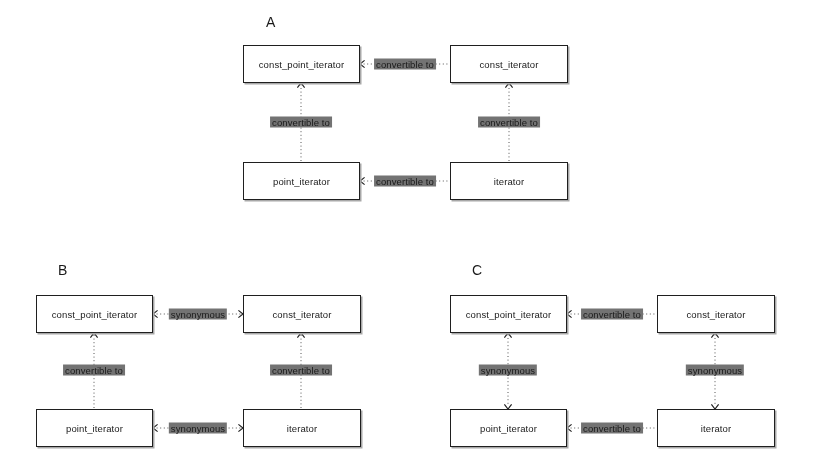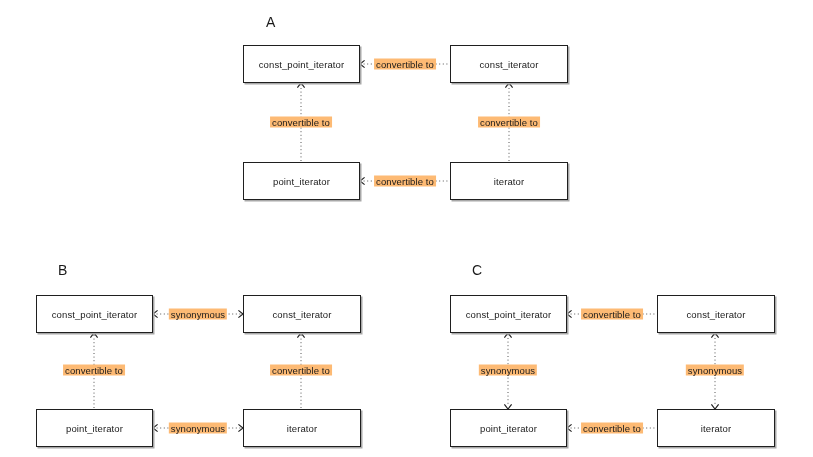--- a/index.html
+++ b/index.html
@@ -41,21 +41,21 @@
     color: #1a1a1a;
     white-space: nowrap;
     letter-spacing: 0.1px;
   }
   .edge-label {
     position: absolute;
     font-family: "Liberation Sans", sans-serif;
     font-size: 9.5px;
     color: #1a1a1a;
     white-space: nowrap;
-    background: #fdba74;
+    background: #737373;
     padding: 0 2px;
     letter-spacing: 0.1px;
   }
   .edge-label.horiz {
     transform: translate(-50%, -50%);
   }
   .edge-label.vert {
     transform: translate(-50%, -50%);
   }
   .edge-svg {

